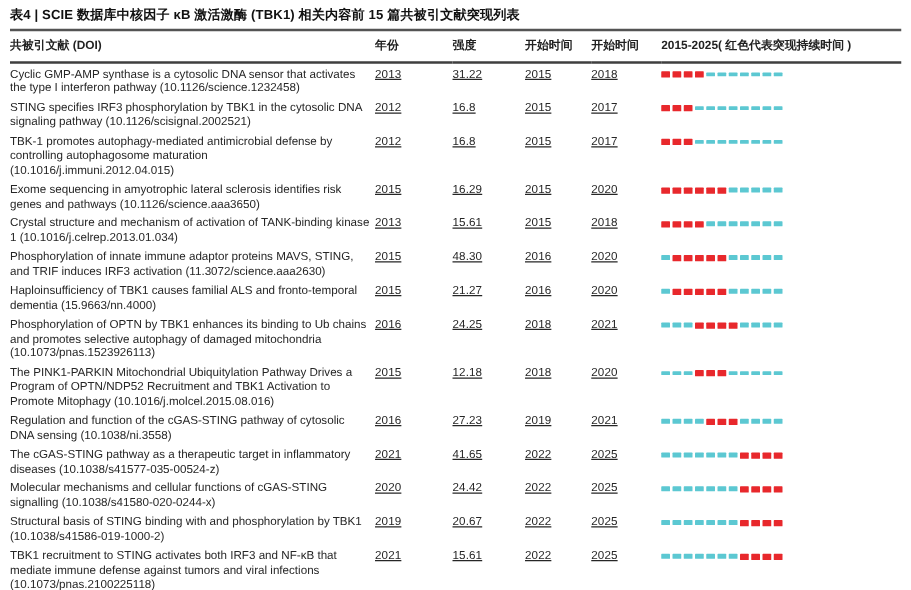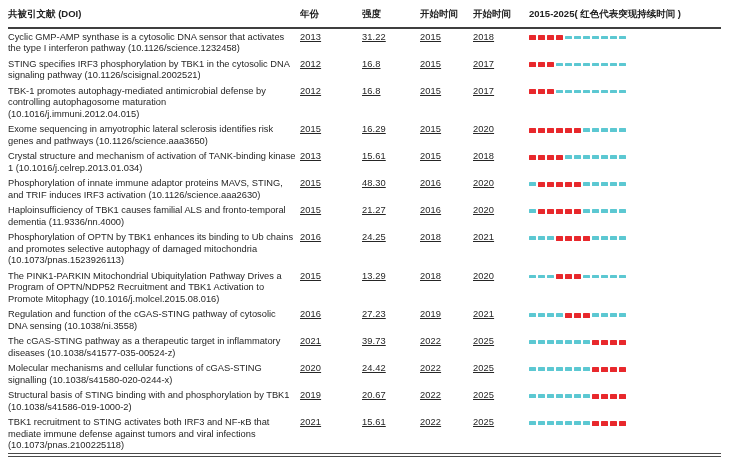--- a/index.html
+++ b/index.html
@@ -41,20 +41,21 @@
     display:flex; align-items:center; margin-top:3px; height:6px;
   }
   .seg { display:inline-block; width:7px; margin-right:2px; border-radius:0.5px; }
   .seg.base  { height:3.5px; }
   .seg.burst { height:5px; }
 </style>
 </head>
 <body>
 
 <div class="wrap">
+  <div class="title">表4 | SCIE 数据库中核因子 κB 激活激酶 (TBK1) 相关内容前 15 篇共被引文献突现列表</div>
 
   <table>
     <colgroup>
       <col class="c-ref">
         <col class="c-year">
         <col class="c-strength">
       <col class="c-begin">
         <col class="c-end">
         <col class="c-timeline">
     </colgroup>
@@ -178,21 +179,21 @@
               <span class="seg base" style="background: rgb(92, 200, 210);"></span>
               <span class="seg base" style="background: rgb(92, 200, 210);"></span>
               <span class="seg base" style="background: rgb(92, 200, 210);"></span>
               <span class="seg base" style="background: rgb(92, 200, 210);"></span>
               <span class="seg base" style="background: rgb(92, 200, 210);"></span>
             </div>
     </td>
   </tr>
 
   <tr>
-    <td>Phosphorylation of innate immune adaptor proteins MAVS, STING, and TRIF induces IRF3 activation (10.1126/science.aaa2630)</td>
+    <td>Phosphorylation of innate immune adaptor proteins MAVS, STING, and TRIF induces IRF3 activation (11.3072/science.aaa2630)</td>
     <td class="num">2015</td>
     <td class="num">48.30</td>
     <td class="num">2016</td>
     <td class="num">2020</td>
     <td>
       <div class="bar">
               <span class="seg base" style="background: rgb(92, 200, 210);"></span>
               <span class="seg burst" style="background: rgb(232, 40, 44);"></span>
               <span class="seg burst" style="background: rgb(232, 40, 44);"></span>
               <span class="seg burst" style="background: rgb(232, 40, 44);"></span>
@@ -201,21 +202,21 @@
               <span class="seg base" style="background: rgb(92, 200, 210);"></span>
               <span class="seg base" style="background: rgb(92, 200, 210);"></span>
               <span class="seg base" style="background: rgb(92, 200, 210);"></span>
               <span class="seg base" style="background: rgb(92, 200, 210);"></span>
               <span class="seg base" style="background: rgb(92, 200, 210);"></span>
             </div>
     </td>
   </tr>
 
   <tr>
-    <td>Haploinsufficiency of TBK1 causes familial ALS and fronto-temporal dementia (11.9336/nn.4000)</td>
+    <td>Haploinsufficiency of TBK1 causes familial ALS and fronto-temporal dementia (15.9663/nn.4000)</td>
     <td class="num">2015</td>
     <td class="num">21.27</td>
     <td class="num">2016</td>
     <td class="num">2020</td>
     <td>
       <div class="bar">
               <span class="seg base" style="background: rgb(92, 200, 210);"></span>
               <span class="seg burst" style="background: rgb(232, 40, 44);"></span>
               <span class="seg burst" style="background: rgb(232, 40, 44);"></span>
               <span class="seg burst" style="background: rgb(232, 40, 44);"></span>
@@ -249,21 +250,21 @@
               <span class="seg base" style="background: rgb(92, 200, 210);"></span>
               <span class="seg base" style="background: rgb(92, 200, 210);"></span>
               <span class="seg base" style="background: rgb(92, 200, 210);"></span>
             </div>
     </td>
   </tr>
 
   <tr>
     <td>The PINK1-PARKIN Mitochondrial Ubiquitylation Pathway Drives a Program of OPTN/NDP52 Recruitment and TBK1 Activation to Promote Mitophagy (10.1016/j.molcel.2015.08.016)</td>
     <td class="num">2015</td>
-    <td class="num">13.29</td>
+    <td class="num">12.18</td>
     <td class="num">2018</td>
     <td class="num">2020</td>
     <td>
       <div class="bar">
               <span class="seg base" style="background: rgb(92, 200, 210);"></span>
               <span class="seg base" style="background: rgb(92, 200, 210);"></span>
               <span class="seg base" style="background: rgb(92, 200, 210);"></span>
               <span class="seg burst" style="background: rgb(232, 40, 44);"></span>
               <span class="seg burst" style="background: rgb(232, 40, 44);"></span>
               <span class="seg burst" style="background: rgb(232, 40, 44);"></span>
@@ -295,21 +296,21 @@
               <span class="seg base" style="background: rgb(92, 200, 210);"></span>
               <span class="seg base" style="background: rgb(92, 200, 210);"></span>
               <span class="seg base" style="background: rgb(92, 200, 210);"></span>
             </div>
     </td>
   </tr>
 
   <tr>
     <td>The cGAS-STING pathway as a therapeutic target in inflammatory diseases (10.1038/s41577-035-00524-z)</td>
     <td class="num">2021</td>
-    <td class="num">39.73</td>
+    <td class="num">41.65</td>
     <td class="num">2022</td>
     <td class="num">2025</td>
     <td>
       <div class="bar">
               <span class="seg base" style="background: rgb(92, 200, 210);"></span>
               <span class="seg base" style="background: rgb(92, 200, 210);"></span>
               <span class="seg base" style="background: rgb(92, 200, 210);"></span>
               <span class="seg base" style="background: rgb(92, 200, 210);"></span>
               <span class="seg base" style="background: rgb(92, 200, 210);"></span>
               <span class="seg base" style="background: rgb(92, 200, 210);"></span>

